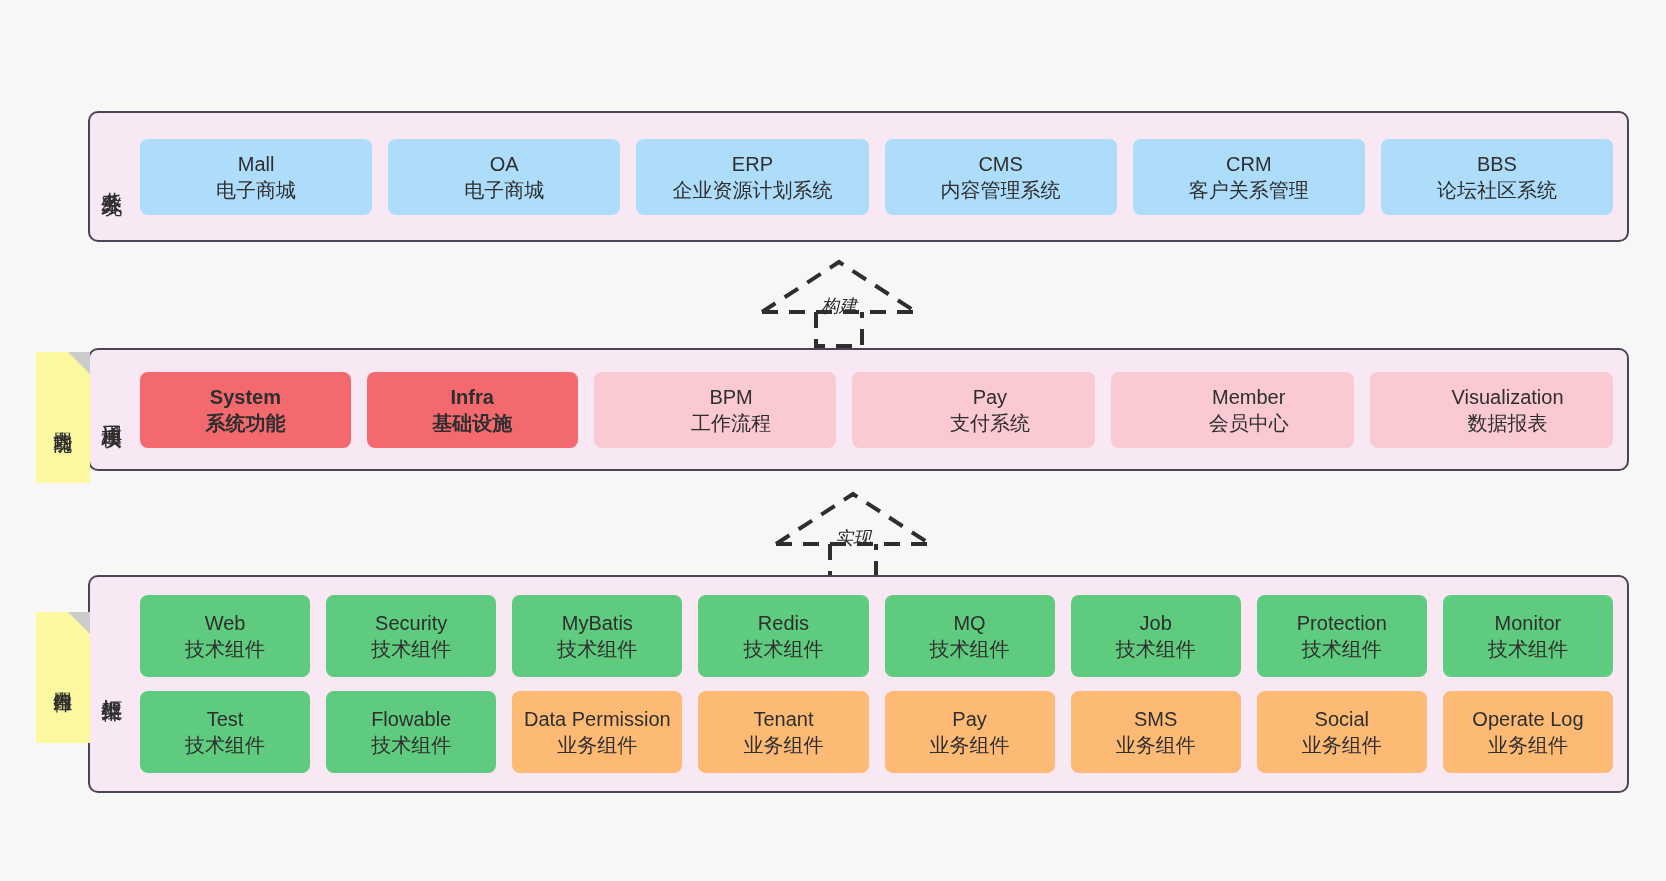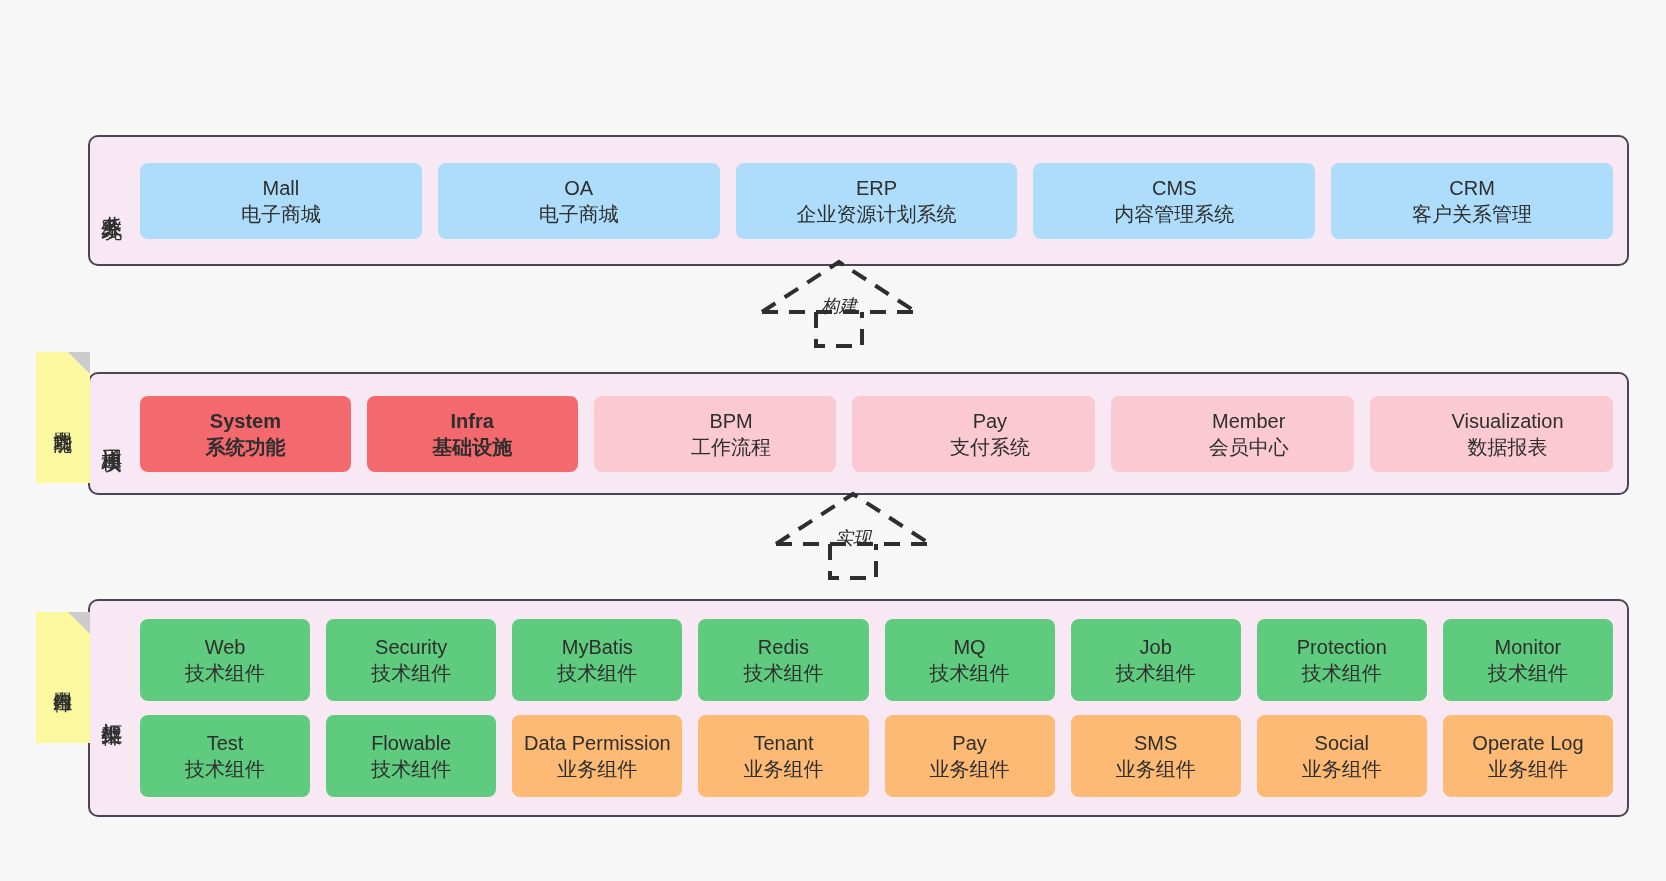--- a/index.html
+++ b/index.html
@@ -18,21 +18,20 @@
 
   
   .layer {
     position: absolute;
     box-sizing: border-box;
     background: #F8E8F4;
     border: 2px solid #4A4455;
     border-radius: 10px;
     display: flex;
     align-items: stretch;
-    margin-top: 24px;
   }
 
   
   .layer-title {
     flex: 0 0 auto;
     width: 44px;
     display: flex;
     align-items: center;
     justify-content: center;
     font-size: 21px;
@@ -160,20 +159,24 @@
         <span class="t2">企业资源计划系统</span>
       </div>
       <div class="card c-blue">
         <span class="t1">CMS</span>
         <span class="t2">内容管理系统</span>
       </div>
       <div class="card c-blue">
         <span class="t1">CRM</span>
         <span class="t2">客户关系管理</span>
       </div>
+      <div class="card c-blue">
+        <span class="t1">BBS</span>
+        <span class="t2">论坛社区系统</span>
+      </div>
     </div>
   </div>
 </div>
 
 <div class="connector" id="connector-build">
   <svg width="190" height="92" viewBox="0 0 190 92">
     <path d="M 18 56 L 95 6 L 172 56" fill="none" stroke="#2E2E2E" stroke-width="4" stroke-dasharray="16 11" stroke-linecap="butt"></path>
     <path d="M 18 56 L 172 56" fill="none" stroke="#2E2E2E" stroke-width="4" stroke-dasharray="16 11" stroke-linecap="butt"></path>
     <path d="M 72 56 L 72 90 L 118 90 L 118 56" fill="none" stroke="#2E2E2E" stroke-width="4" stroke-dasharray="16 11" stroke-linecap="butt"></path>
   </svg>

